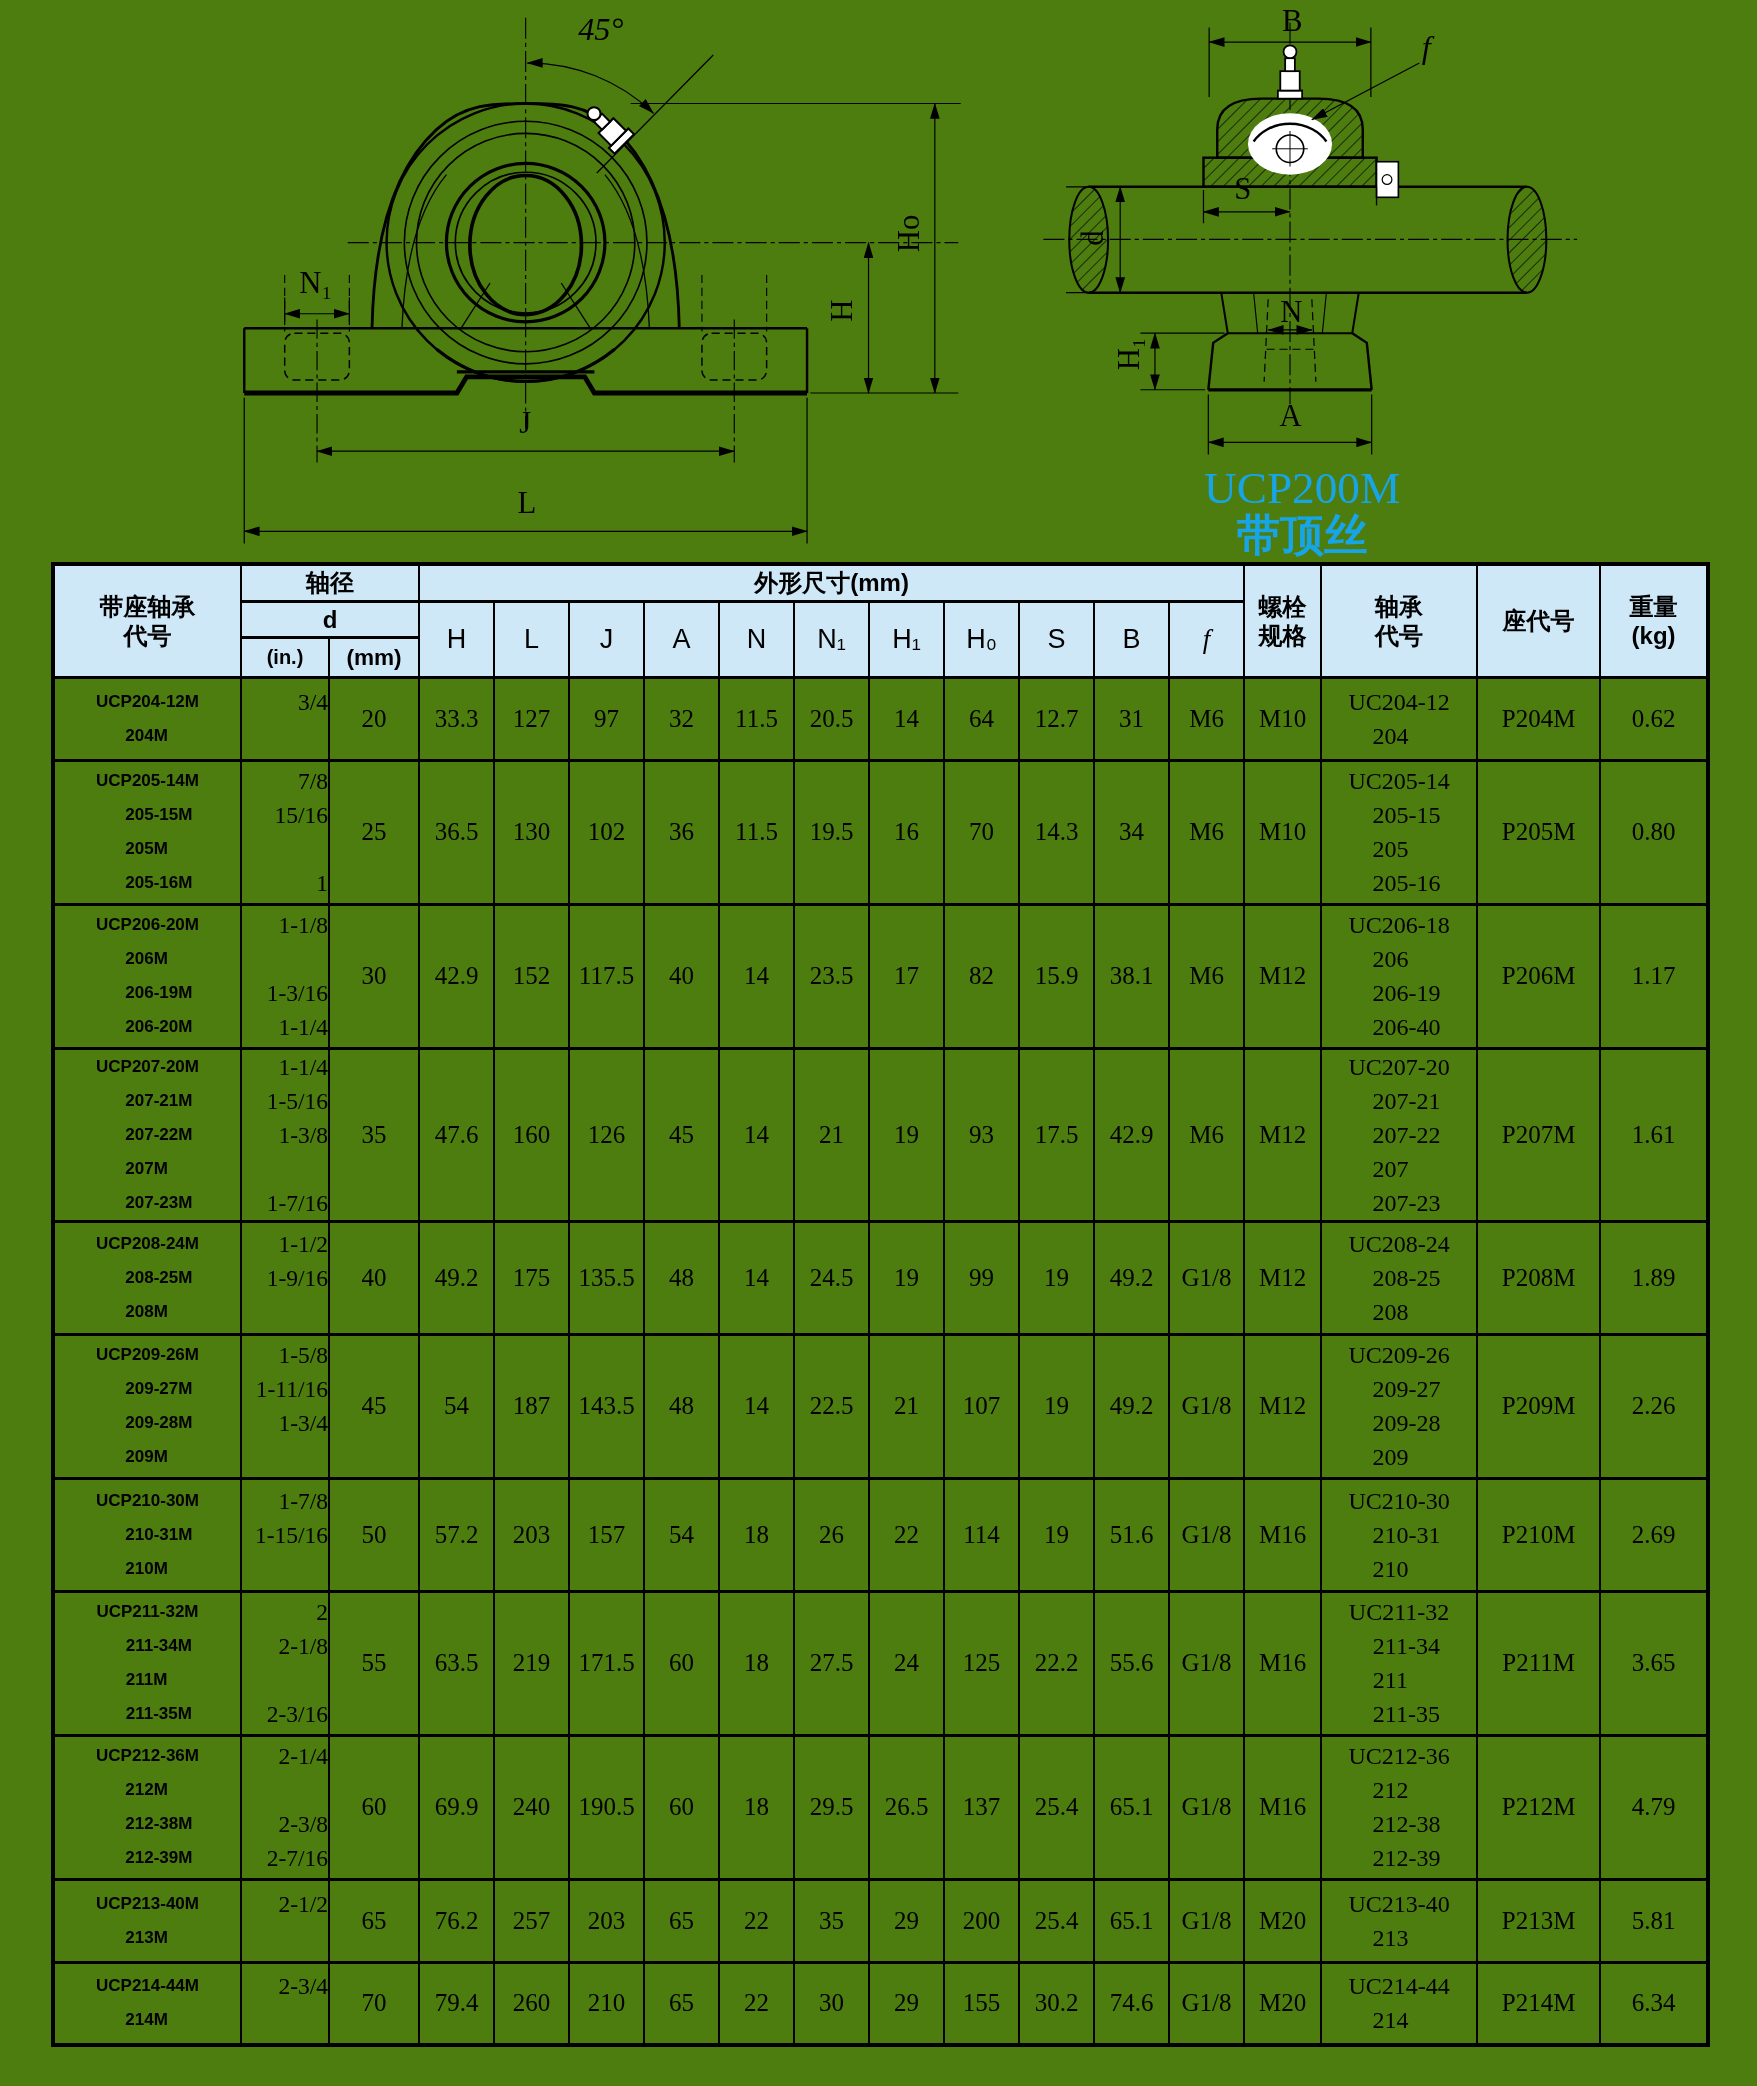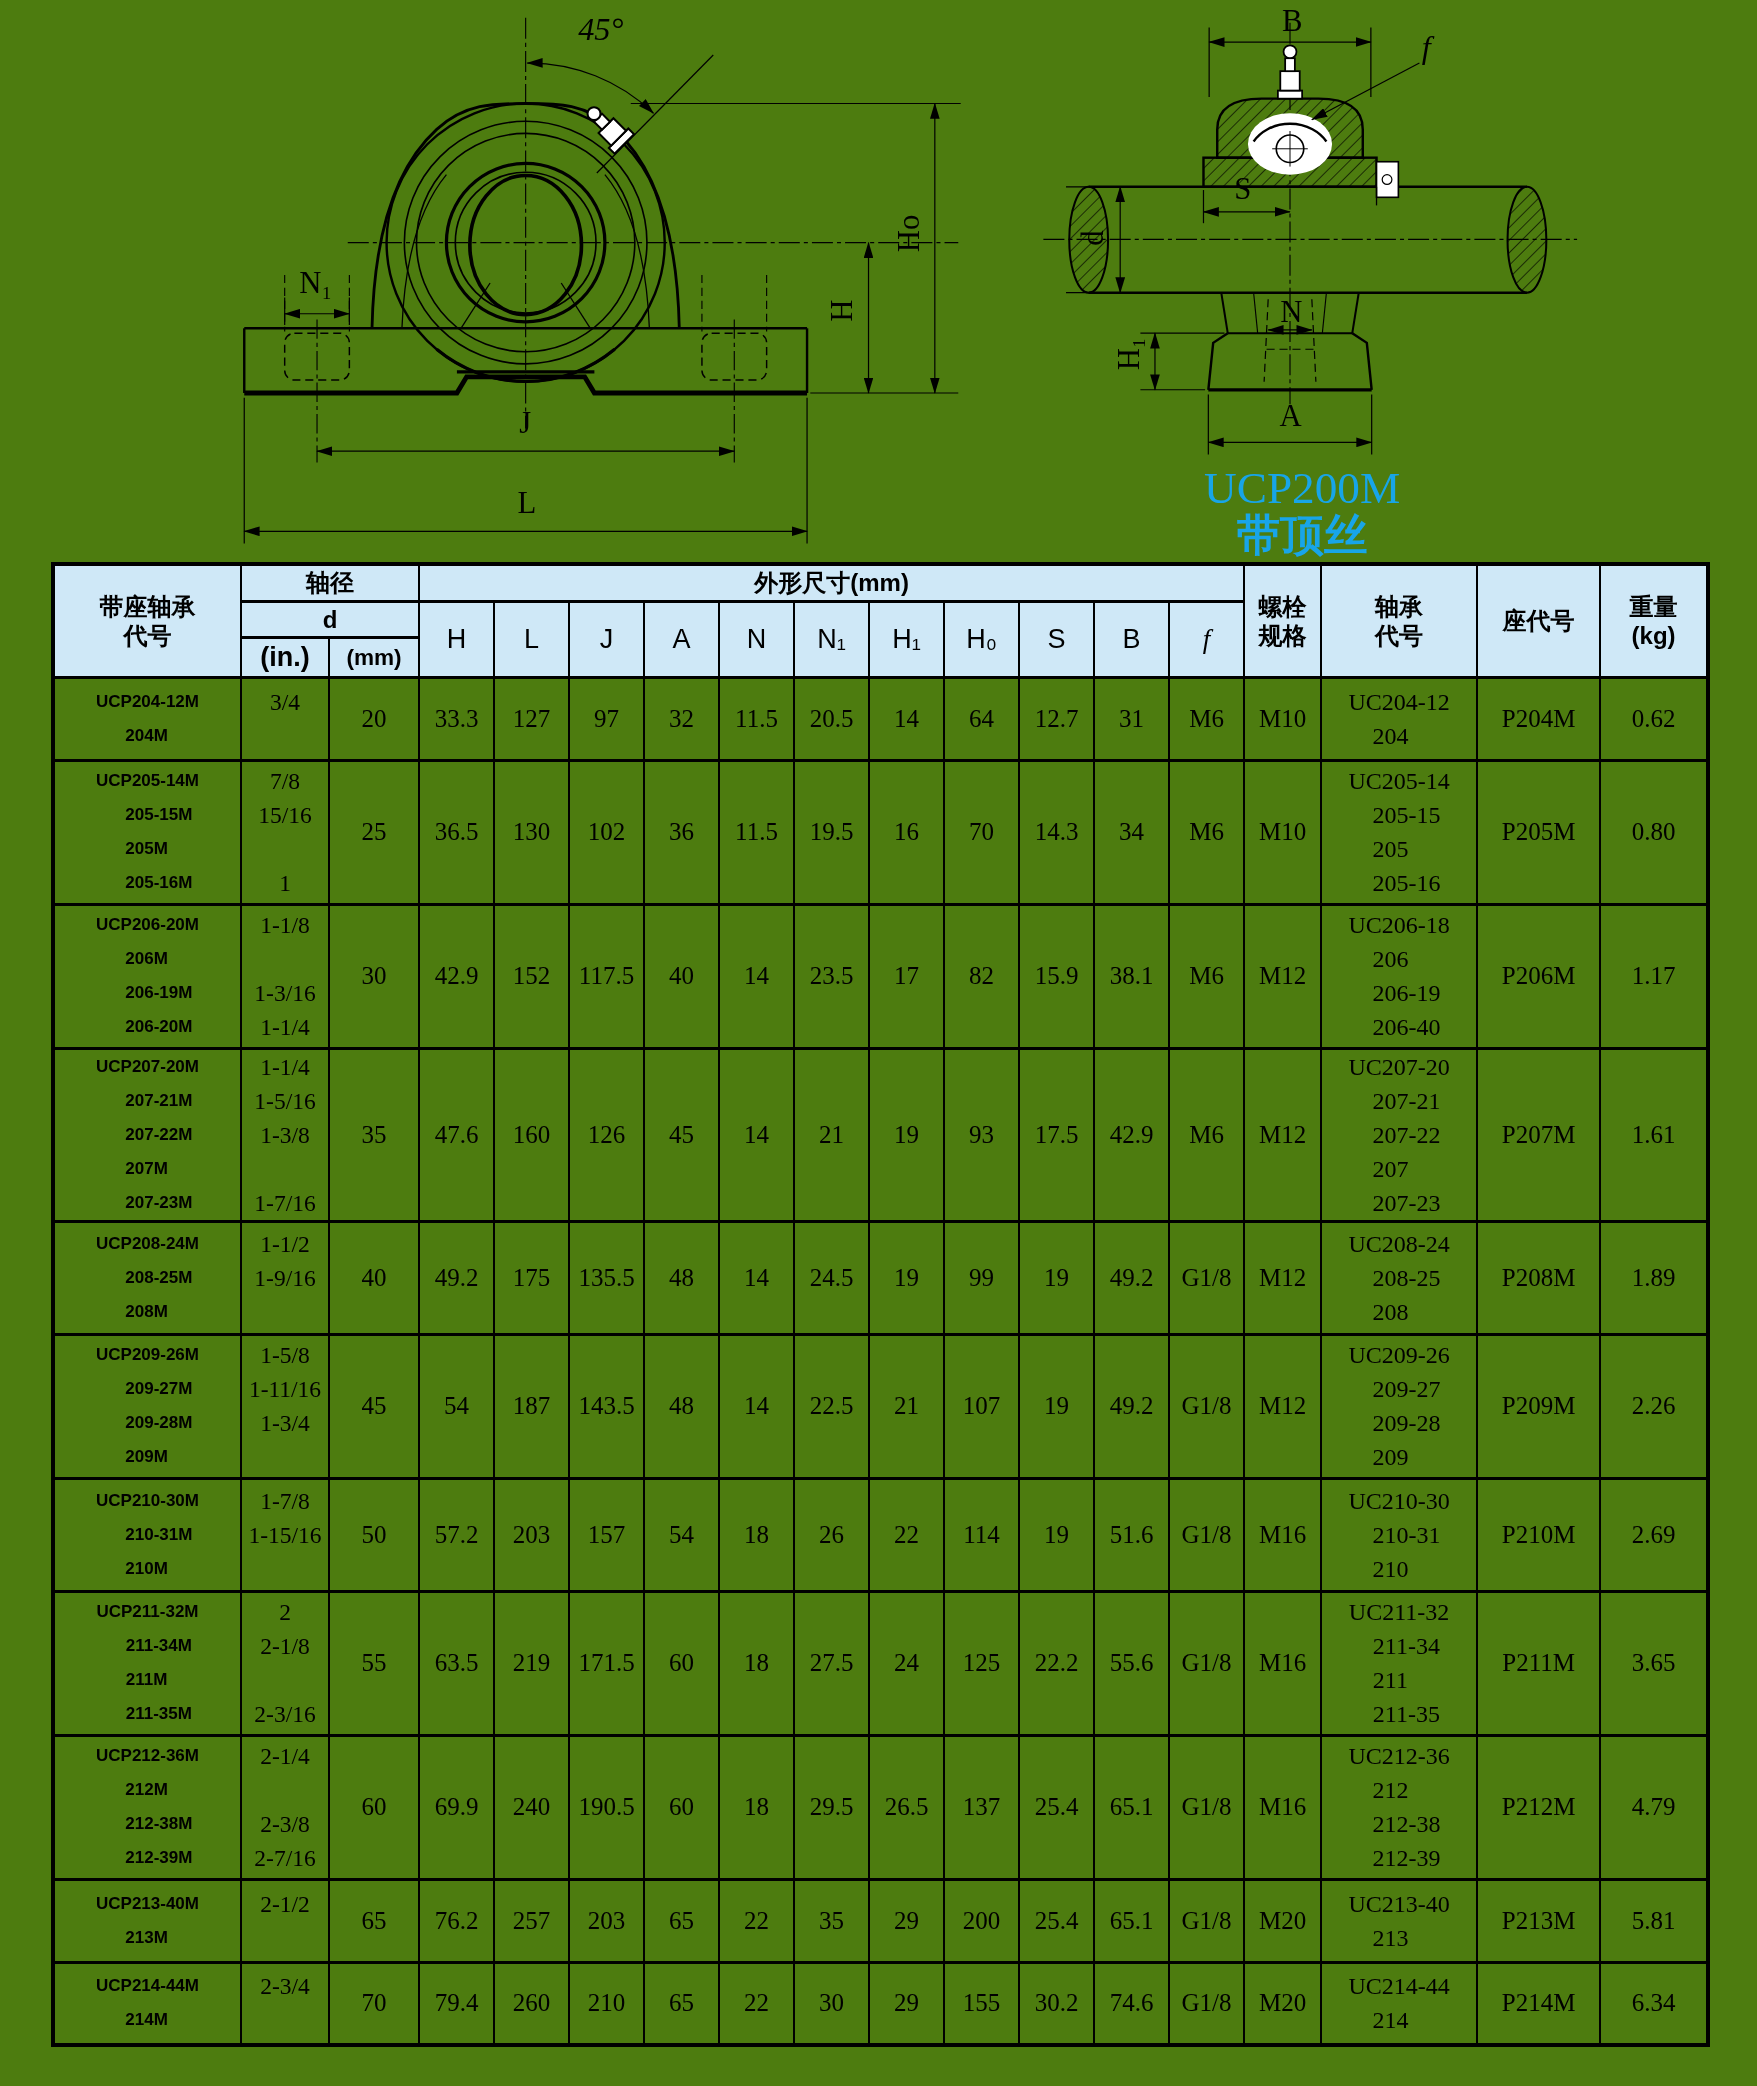--- a/index.html
+++ b/index.html
@@ -19,21 +19,21 @@
   .hd{background:#cfe8f7;font-family:"Liberation Sans",sans-serif;font-weight:700;font-size:24px;line-height:29px;}
   .letter{font-size:27px;font-weight:400;font-family:"Liberation Sans",sans-serif;}
   .f-letter{font-family:"Liberation Serif",serif;font-style:italic;}
   .num{font-family:"Liberation Serif",serif;font-size:25px;}
   .model-block{font-family:"Liberation Sans",sans-serif;font-weight:700;font-size:17px;line-height:34px;
                width:fit-content;margin:0 auto;text-align:left;white-space:nowrap;}
   .model-block div:not(:first-child){padding-left:3.1ch;}
   .bearing-block{font-family:"Liberation Serif",serif;font-size:24px;line-height:34px;
                width:fit-content;margin:0 auto;text-align:left;white-space:nowrap;}
   .bearing-block div:not(:first-child){padding-left:2ch;}
-  .inch-block{font-family:"Liberation Serif",serif;font-size:23.5px;line-height:34px;text-align:center;
+  .inch-block{font-family:"Liberation Serif",serif;font-size:23.5px;line-height:34px;text-align:right;
               white-space:nowrap;}
 </style>
 </head>
 <body>
 
 <div class="page">
 
   <div class="drawings">
 
     <svg style="position:absolute;left:113px;top:0;" width="890" height="562" viewBox="0 0 1100 695">
@@ -246,21 +246,21 @@
         <th class="hd letter" rowspan="2">A</th>
         <th class="hd letter" rowspan="2">N</th>
         <th class="hd letter" rowspan="2">N₁</th>
         <th class="hd letter" rowspan="2">H₁</th>
         <th class="hd letter" rowspan="2">H₀</th>
         <th class="hd letter" rowspan="2">S</th>
         <th class="hd letter" rowspan="2">B</th>
         <th class="hd letter f-letter" rowspan="2">f</th>
       </tr>
       <tr style="height:40px;">
-        <th class="hd" style="font-size:27px;">(in.)</th>
+        <th class="hd" style="font-size:20px;">(in.)</th>
         <th class="hd" style="font-size:22.6px;">(mm)</th>
       </tr>
     </thead>
     <tbody>
         <tr style="height: 83px;">
           <td>
             <div class="model-block">
               <div>UCP204-12M</div>
               <div>204M</div>
             </div>

